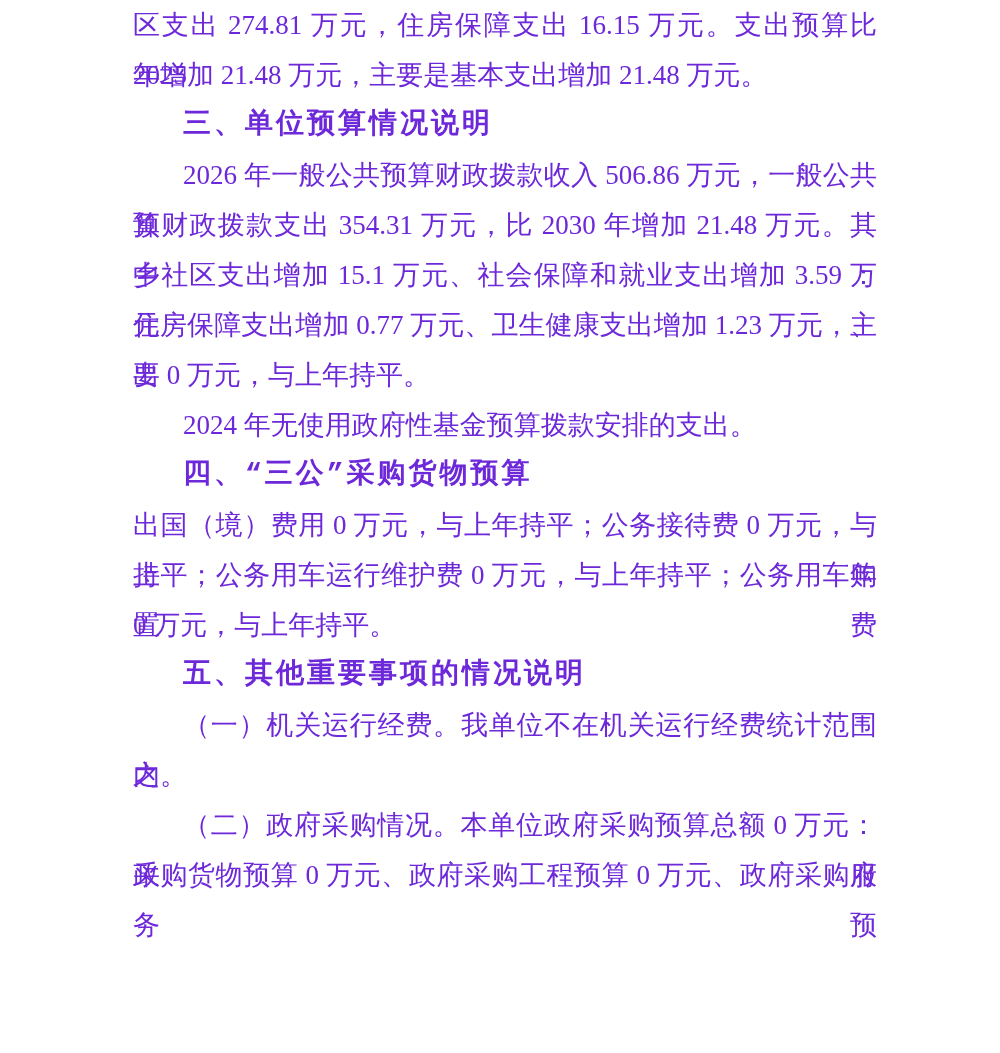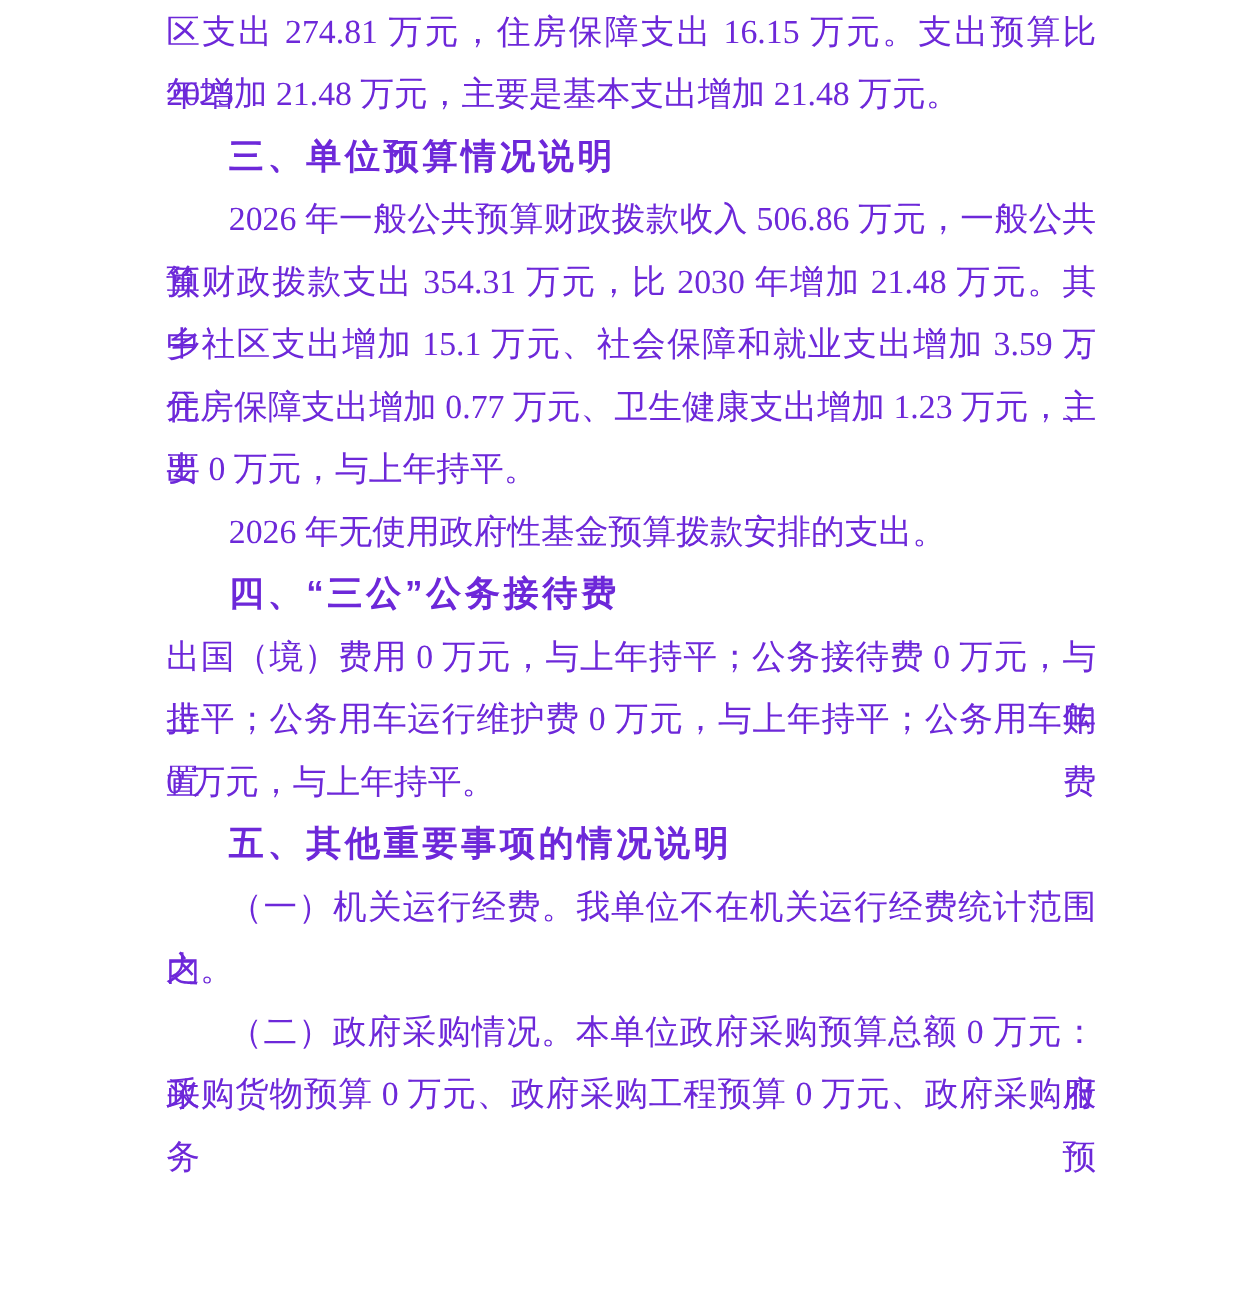--- a/index.html
+++ b/index.html
@@ -32,41 +32,41 @@
   .line.justify {
     text-align: justify;
     text-align-last: justify;
     
     text-justify: inter-character;
   }
   .line.indent {
     text-indent: 50px;
   }
   .line.heading {
-    font-family: Liberation Sans, sans-serif;
+    font-family: Liberation Mono, monospace;
     font-weight: bold;
     font-size: 28px;
     letter-spacing: 3px;
   }
 </style>
 </head>
 <body>
 
 <div class="page" style="background: rgb(255, 255, 255); color: rgb(0, 0, 0);">
   <div class="textblock" id="textblock">
       <div class="line justify">区支出 274.81 万元，住房保障支出 16.15 万元。支出预算比 2025</div>
       <div class="line">年增加 21.48 万元，主要是基本支出增加 21.48 万元。</div>
       <div class="line heading indent">三、单位预算情况说明</div>
       <div class="line indent justify">2026 年一般公共预算财政拨款收入 506.86 万元，一般公共预</div>
       <div class="line justify">算财政拨款支出 354.31 万元，比 2030 年增加 21.48 万元。其中：</div>
       <div class="line justify">乡社区支出增加 15.1 万元、社会保障和就业支出增加 3.59 万元、</div>
       <div class="line justify">住房保障支出增加 0.77 万元、卫生健康支出增加 1.23 万元，主要</div>
       <div class="line">出 0 万元，与上年持平。</div>
-      <div class="line indent">2026 年无使用政府性基金预算拨款安排的支出。</div>
-      <div class="line heading indent">四、“三公”公务接待费</div>
+      <div class="line indent">2024 年无使用政府性基金预算拨款安排的支出。</div>
+      <div class="line heading indent">四、“三公”采购货物预算</div>
       <div class="line justify">出国（境）费用 0 万元，与上年持平；公务接待费 0 万元，与上年</div>
       <div class="line justify">持平；公务用车运行维护费 0 万元，与上年持平；公务用车购置费</div>
       <div class="line">0 万元，与上年持平。</div>
       <div class="line heading indent">五、其他重要事项的情况说明</div>
       <div class="line indent justify">（一）机关运行经费。我单位不在机关运行经费统计范围之</div>
       <div class="line">内。</div>
       <div class="line indent justify">（二）政府采购情况。本单位政府采购预算总额 0 万元：政府</div>
       <div class="line justify">采购货物预算 0 万元、政府采购工程预算 0 万元、政府采购服务预</div>
     </div>
 </div>

